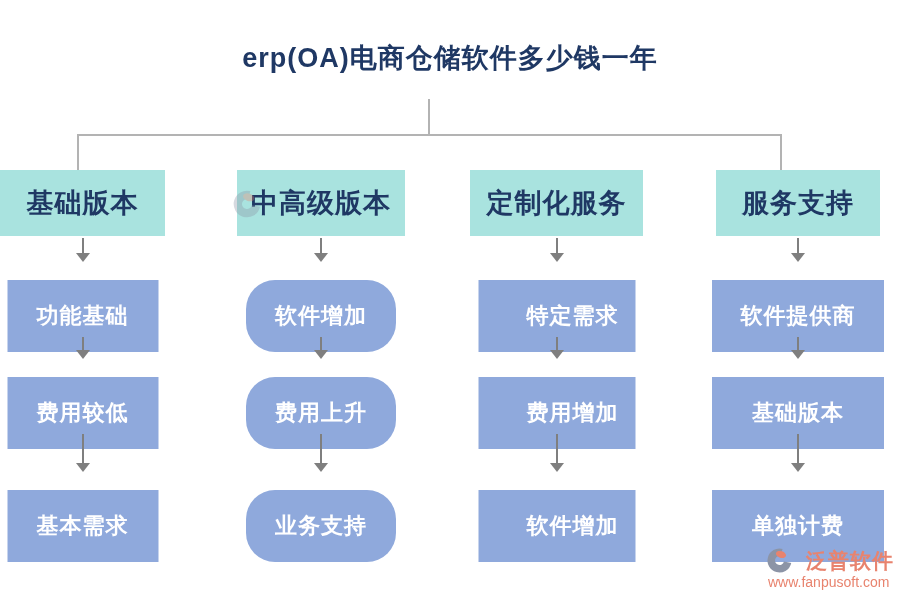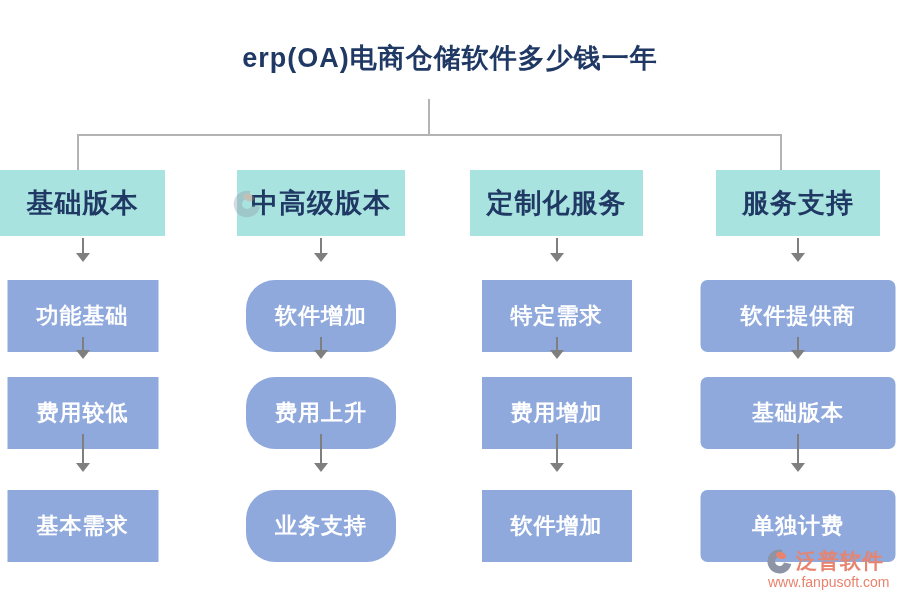--- a/index.html
+++ b/index.html
@@ -16,22 +16,22 @@
 
   .line{position:absolute;background:var(--connector,#B3B3B3);}
   .stem-top{left:428px;top:99px;width:2px;height:36px;}
   .h-line{left:77px;top:134px;width:705px;height:2px;}
   .drop-left{left:77px;top:135px;width:2px;height:36px;}
   .drop-right{left:780px;top:135px;width:2px;height:36px;}
 
   .col{position:absolute;top:170px;height:380px;}
   .c1{left:0;width:165px;}      .c1 .node{width:151px;}
   .c2{left:237px;width:168px;}  .c2 .node{width:150px;border-radius:29px;}
-  .c3{left:470px;width:173px;}  .c3 .node{width:150px;}
-  .c4{left:716px;width:164px;}  .c4 .node{width:195px;border-radius:7px;}
+  .c3{left:470px;width:173px;}  .c3 .node{width:125px;padding-left:32px;}
+  .c4{left:716px;width:164px;}  .c4 .node{width:172px;}
 
   .hdr{position:absolute;top:0;left:0;right:0;height:66px;background:var(--header_bg,#A9E3DF);
        color:var(--header_text,#1F3864);font-size:27px;font-weight:bold;
        display:flex;align-items:center;justify-content:center;letter-spacing:1px;}
 
   .node{position:absolute;left:50%;transform:translateX(-50%);height:72px;
         background:var(--node_bg,#8FA9DC);color:var(--node_text,#fff);
         font-size:22px;font-weight:bold;display:flex;align-items:center;justify-content:center;
         letter-spacing:1px;margin-top:17px;}
   .r1{top:93px;} .r2{top:190px;} .r3{top:303px;}
@@ -39,21 +39,21 @@
   .arrow{position:absolute;left:50%;transform:translateX(-50%);width:16px;
          display:flex;flex-direction:column;align-items:center;}
   .a1{top:68px;height:24px;} .a2{top:167px;height:22px;} .a3{top:264px;height:38px;}
   .arrow .shaft{flex:1;width:2px;background:var(--arrow,#7F7F7F);}
   .arrow .tip{width:0;height:0;border-left:7px solid transparent;
               border-right:7px solid transparent;border-top:9px solid var(--arrow,#7F7F7F);}
 
   .watermark{position:absolute;left:232px;top:189px;width:30px;height:30px;opacity:.35;}
 
   .footer{position:absolute;left:766px;top:547px;width:130px;}
-  .footer-row{display:flex;align-items:flex-end;gap:3px;}
+  .footer-row{display:flex;align-items:flex-start;gap:13px;}
   .brand{font-size:21px;font-weight:bold;color:var(--brand,#E8836E);letter-spacing:1px;white-space:nowrap;}
   .url{font-size:14px;color:var(--brand,#E8836E);margin-top:-1px;padding-left:2px;white-space:nowrap;}
 </style>
 </head>
 <body>
 
 <div class="canvas">
 
   <div class="title">erp(OA)电商仓储软件多少钱一年</div>
 

